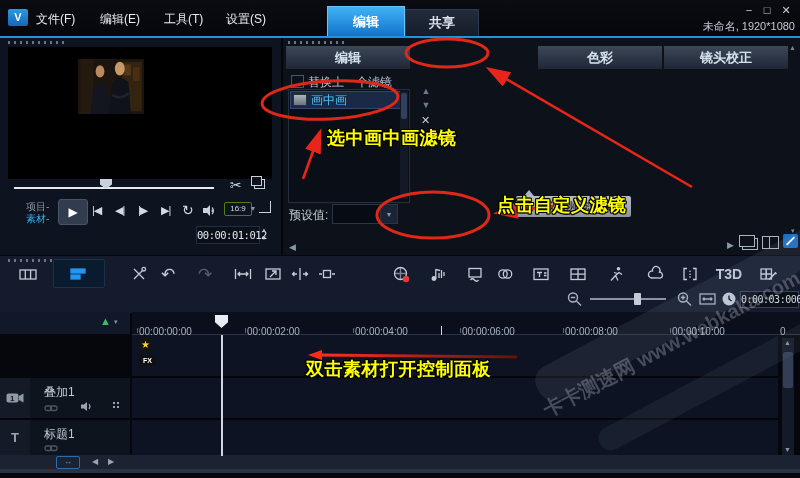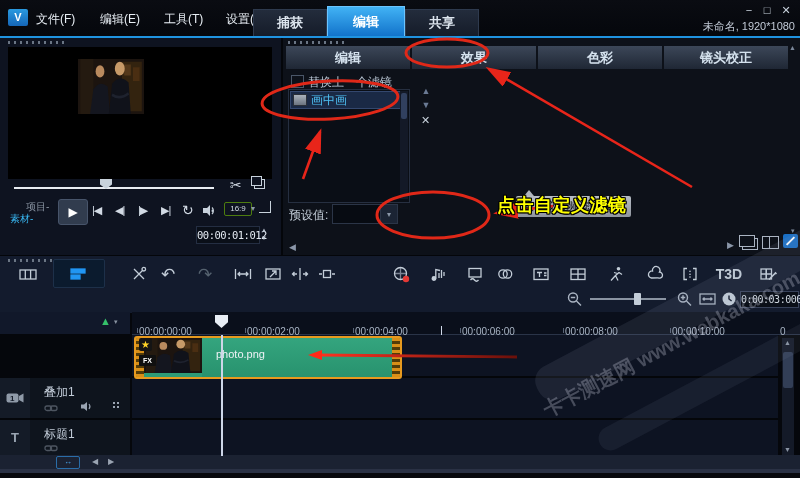--- a/index.html
+++ b/index.html
@@ -97,23 +97,20 @@
     </defs>
   </svg>
 
   <div class="titlebar">
     <div class="abs" style="left:8px;top:9px;width:20px;height:17px;background:linear-gradient(#2a9ae0,#1566b8);border-radius:2px;color:#fff;font-size:11px;font-weight:bold;text-align:center;line-height:17px;">V</div>
     <span class="menu-item" style="left:36px;">文件(F)</span>
     <span class="menu-item" style="left:100px;">编辑(E)</span>
     <span class="menu-item" style="left:164px;">工具(T)</span>
     <span class="menu-item" style="left:226px;">设置(S)</span>
 
-    <div class="mode-tab" style="left:253px;top:9px;width:72px;height:26px;">
-        <span>捕获</span>
-      </div>
     <div class="mode-tab active" style="left:327px;top:6px;width:76px;height:29px;">
         <span>编辑</span>
       </div>
     <div class="mode-tab" style="left:405px;top:9px;width:72px;height:26px;">
         <span>共享</span>
       </div>
 
     <span class="winbtn" style="left:741px;">−</span>
     <span class="winbtn" style="left:759px;">□</span>
     <span class="winbtn" style="left:778px;">✕</span>
@@ -129,21 +126,21 @@
         </svg>
     </div>
 
     <div class="abs" style="left:14px;top:149px;width:200px;height:2px;background:#e8ecf2;"></div>
     <div class="abs" style="left:100px;top:141px;width:12px;height:10px;background:#c8d2dc;clip-path:polygon(0 0,100% 0,100% 55%,50% 100%,0 55%);"></div>
     <span class="abs" style="left:230px;top:139px;font-size:14px;color:#d2dae4;">✂</span>
     <div class="abs" style="left:254px;top:141px;width:9px;height:8px;border:1.2px solid #c8d2dc;"></div>
     <div class="abs" style="left:251px;top:138px;width:9px;height:8px;border:1.2px solid #c8d2dc;background:#0e1320;"></div>
 
     <div class="abs" style="left:26px;top:162px;font-size:10px;color:#8a95a3;">项目-</div>
-    <div class="abs" style="left:10px;top:174px;font-size:10px;color:#38b6f0;">素材-</div>
+    <div class="abs" style="left:26px;top:174px;font-size:10px;color:#38b6f0;">素材-</div>
     <div class="abs" style="left:58px;top:161px;width:28px;height:24px;background:#313c4e;border:1px solid #47546a;border-radius:3px;color:#fff;font-size:12px;display:flex;align-items:center;justify-content:center;">
         <span>▶</span>
       </div>
     <span class="abs" style="left:92px;top:166px;font-size:11px;letter-spacing:-1px;color:#d2dae4;">|◀</span>
     <span class="abs" style="left:115px;top:166px;font-size:11px;letter-spacing:-1px;color:#d2dae4;">◀|</span>
     <span class="abs" style="left:138px;top:166px;font-size:11px;letter-spacing:-1px;color:#d2dae4;">|▶</span>
     <span class="abs" style="left:161px;top:166px;font-size:11px;letter-spacing:-1px;color:#d2dae4;">▶|</span>
     <span class="abs" style="left:182px;top:164px;font-size:14px;color:#d2dae4;">↻</span>
     <svg class="abs" style="left:202px;top:166px;" width="16" height="13">
       <polygon points="1,4 5,4 8,1 8,12 5,9 1,9" fill="#c8d2dc"></polygon>
@@ -155,23 +152,20 @@
 
     <div class="abs mono" style="left:196px;top:188px;width:62px;height:16px;background:#0a0f18;border:1px solid #242e42;color:#e4eaf2;font-size:10.5px;text-align:center;line-height:16px;letter-spacing:-0.5px;">00:00:01:012</div>
     <div class="abs" style="left:261px;top:188px;font-size:6px;color:#c0cad6;line-height:8px;"><span>▲</span><br><span>▼</span></div>
   </div>
 
   <div class="panel-gap"></div>
   <div class="options-panel">
     <div class="dots" style="left:5px;top:3px;"></div>
     <div class="opt-tab" style="left:3px;">
         <span>编辑</span>
-      </div>
-    <div class="opt-tab" style="left:129px;">
-        <span>效果</span>
       </div>
     <div class="opt-tab" style="left:381px;">
         <span>镜头校正</span>
       </div>
     <div class="opt-tab" style="left:255px;">
         <span>色彩</span>
       </div>
     <span class="abs" style="left:506px;top:6px;font-size:7px;color:#7a879a;">▲</span>
 
     <div class="chk" style="left:8px;top:37px;"></div>
@@ -399,30 +393,20 @@
       <svg width="15" height="11" style="stroke:#9aa4b2;fill:none;stroke-width:1.3;">
           <rect x="1" y="3" width="6.5" height="4.5" rx="2"></rect>
           <rect x="6.5" y="3" width="6.5" height="4.5" rx="2"></rect>
         </svg></span>
   </div>
 
   <div class="lane" style="top:335px;height:41px;"></div>
   <div class="lane" style="top:378px;height:40px;"></div>
   <div class="lane" style="top:420px;height:35px;"></div>
 
-  <div class="clip">
-    <div class="sprocket"></div>
-    <svg class="clipthumb">
-        <use href="#men-photo" width="58" height="35"></use>
-      </svg>
-    <div class="clipgreen">
-      <span style="position:absolute;left:14px;top:10px;font-size:11px;color:#eef2f6;">photo.png</span>
-    </div>
-    <div class="sprocket"></div>
-  </div>
   <div class="abs" style="left:139px;top:338px;width:13px;height:13px;background:#141414;border-radius:2px;color:#ffd428;font-size:10px;line-height:13px;text-align:center;z-index:6;">★</div>
   <div class="abs" style="left:139px;top:355px;width:17px;height:11px;background:#101010;border-radius:1px;color:#fff;font-size:7px;font-weight:bold;line-height:11px;text-align:center;z-index:6;">FX</div>
   <div class="playhead-line"></div>
 
   <div class="vscroll">
     <span class="abs" style="left:2px;top:1px;font-size:7px;color:#8a94a4;">▲</span>
     <div class="abs" style="left:1px;top:14px;width:10px;height:36px;background:#323e56;border-radius:2px;"></div>
     <span class="abs" style="left:2px;top:108px;font-size:7px;color:#8a94a4;">▼</span>
   </div>
 
@@ -450,15 +434,17 @@
     </defs>
     <ellipse cx="447" cy="53" rx="41" ry="14" stroke="#e02818" stroke-width="3" fill="none"></ellipse>
     <line x1="692" y1="187" x2="489" y2="69" stroke="#e8251a" stroke-width="2.6" marker-end="url(#ah)"></line>
     <ellipse cx="330" cy="100" rx="68" ry="19" stroke="#e02818" stroke-width="3" fill="none" transform="rotate(-3 330 100)"></ellipse>
     <line x1="303" y1="179" x2="320" y2="132" stroke="#e8251a" stroke-width="2.6" marker-end="url(#ah)"></line>
     <ellipse cx="433" cy="215" rx="56" ry="23" stroke="#e02818" stroke-width="3" fill="none"></ellipse>
     <line x1="553" y1="206" x2="497" y2="213" stroke="#e8251a" stroke-width="2.6" marker-end="url(#ah)"></line>
     <line x1="517" y1="357" x2="318" y2="355" stroke="url(#fade)" stroke-width="2.8"></line>
     <path d="M308,355 L322,350 L322,360 Z" fill="#ff2a18"></path>
   </svg>
+  <div class="anno" style="left:327px;top:126px;">选中画中画滤镜</div>
   <div class="anno" style="left:497px;top:193px;">点击自定义滤镜</div>
+  <div class="anno" style="left:306px;top:357px;">双击素材打开控制面板</div>
 
 </div>
 
 </body></html>

